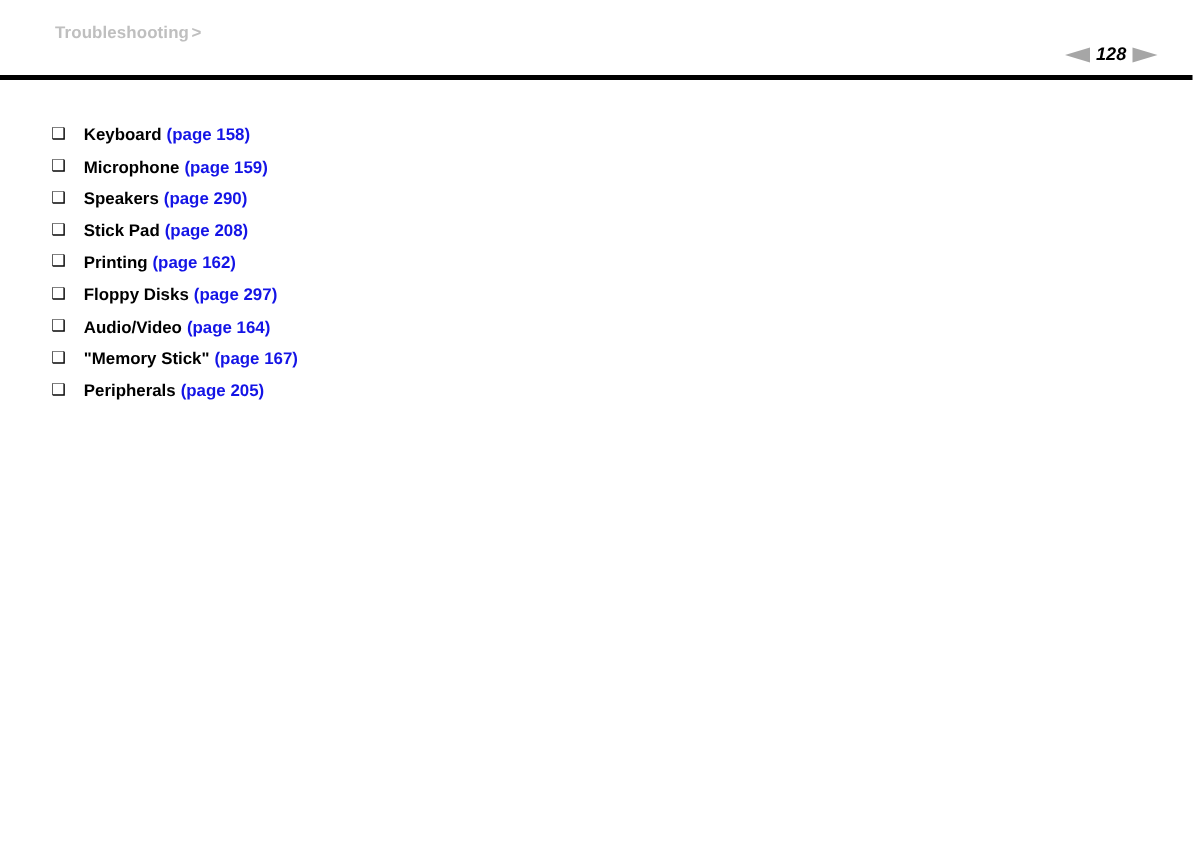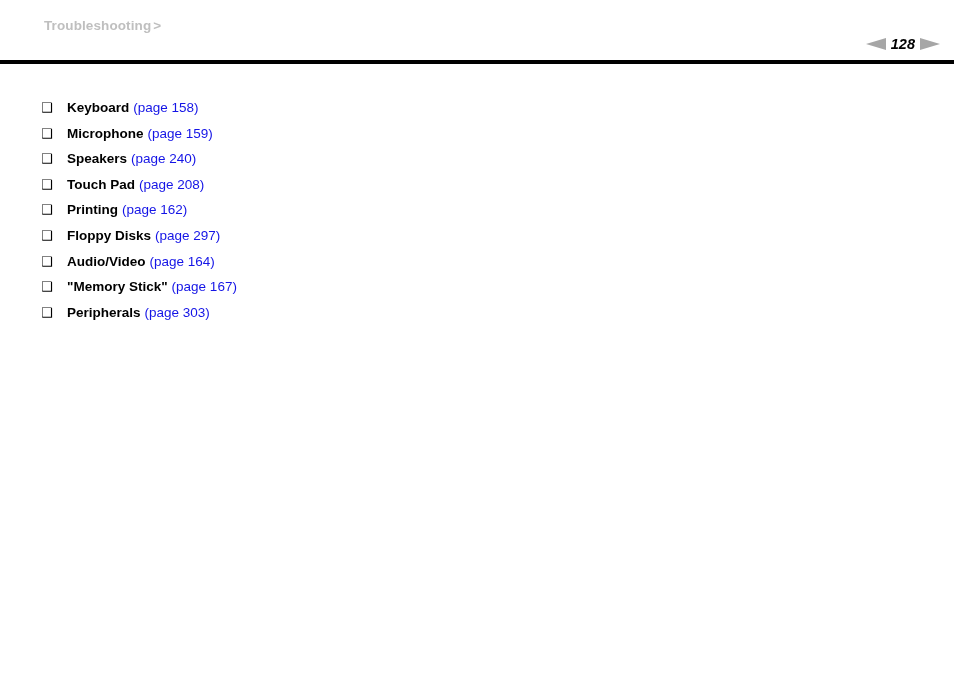--- a/index.html
+++ b/index.html
@@ -38,21 +38,21 @@
   }
   .breadcrumb .crumb-sep {
     color: #bfbfbf;
     font-weight: bold;
     padding-left: 2px;
   }
 
   
   .page-nav {
     position: absolute;
-    right: 14px;
+    right: 28px;
     top: 35px;
     display: flex;
     align-items: center;
     height: 18px;
     justify-content: flex-end;
   }
 
   .nav-arrow {
     width: 0;
     height: 0;
@@ -122,21 +122,21 @@
     font-family: "DejaVu Sans", sans-serif;
   }
 
   .topic-label {
     color: #000000;
     font-weight: bold;
   }
 
   .topic-pageref {
     color: #1414e6;
-    font-weight: normal;
+    font-weight: bold;
     padding-left: 4px;
   }
 </style>
 </head>
 <body>
 
 <div class="page-header">
 
   <div class="breadcrumb">
     <span>Troubleshooting</span><span class="crumb-sep">&gt;</span>
@@ -159,26 +159,26 @@
     <span class="topic-label">Keyboard</span><span class="topic-pageref">(page 158)</span>
   </li>
 
   <li class="topic-item">
     <span class="topic-bullet">❑</span>
     <span class="topic-label">Microphone</span><span class="topic-pageref">(page 159)</span>
   </li>
 
   <li class="topic-item">
     <span class="topic-bullet">❑</span>
-    <span class="topic-label">Speakers</span><span class="topic-pageref">(page 240)</span>
-  </li>
-
-  <li class="topic-item">
-    <span class="topic-bullet">❑</span>
-    <span class="topic-label">Touch Pad</span><span class="topic-pageref">(page 208)</span>
+    <span class="topic-label">Speakers</span><span class="topic-pageref">(page 290)</span>
+  </li>
+
+  <li class="topic-item">
+    <span class="topic-bullet">❑</span>
+    <span class="topic-label">Stick Pad</span><span class="topic-pageref">(page 208)</span>
   </li>
 
   <li class="topic-item">
     <span class="topic-bullet">❑</span>
     <span class="topic-label">Printing</span><span class="topic-pageref">(page 162)</span>
   </li>
 
   <li class="topic-item">
     <span class="topic-bullet">❑</span>
     <span class="topic-label">Floppy Disks</span><span class="topic-pageref">(page 297)</span>
@@ -189,16 +189,16 @@
     <span class="topic-label">Audio/Video</span><span class="topic-pageref">(page 164)</span>
   </li>
 
   <li class="topic-item">
     <span class="topic-bullet">❑</span>
     <span class="topic-label">"Memory Stick"</span><span class="topic-pageref">(page 167)</span>
   </li>
 
   <li class="topic-item">
     <span class="topic-bullet">❑</span>
-    <span class="topic-label">Peripherals</span><span class="topic-pageref">(page 303)</span>
+    <span class="topic-label">Peripherals</span><span class="topic-pageref">(page 205)</span>
   </li>
 
 </ul>
 
 </body></html>

